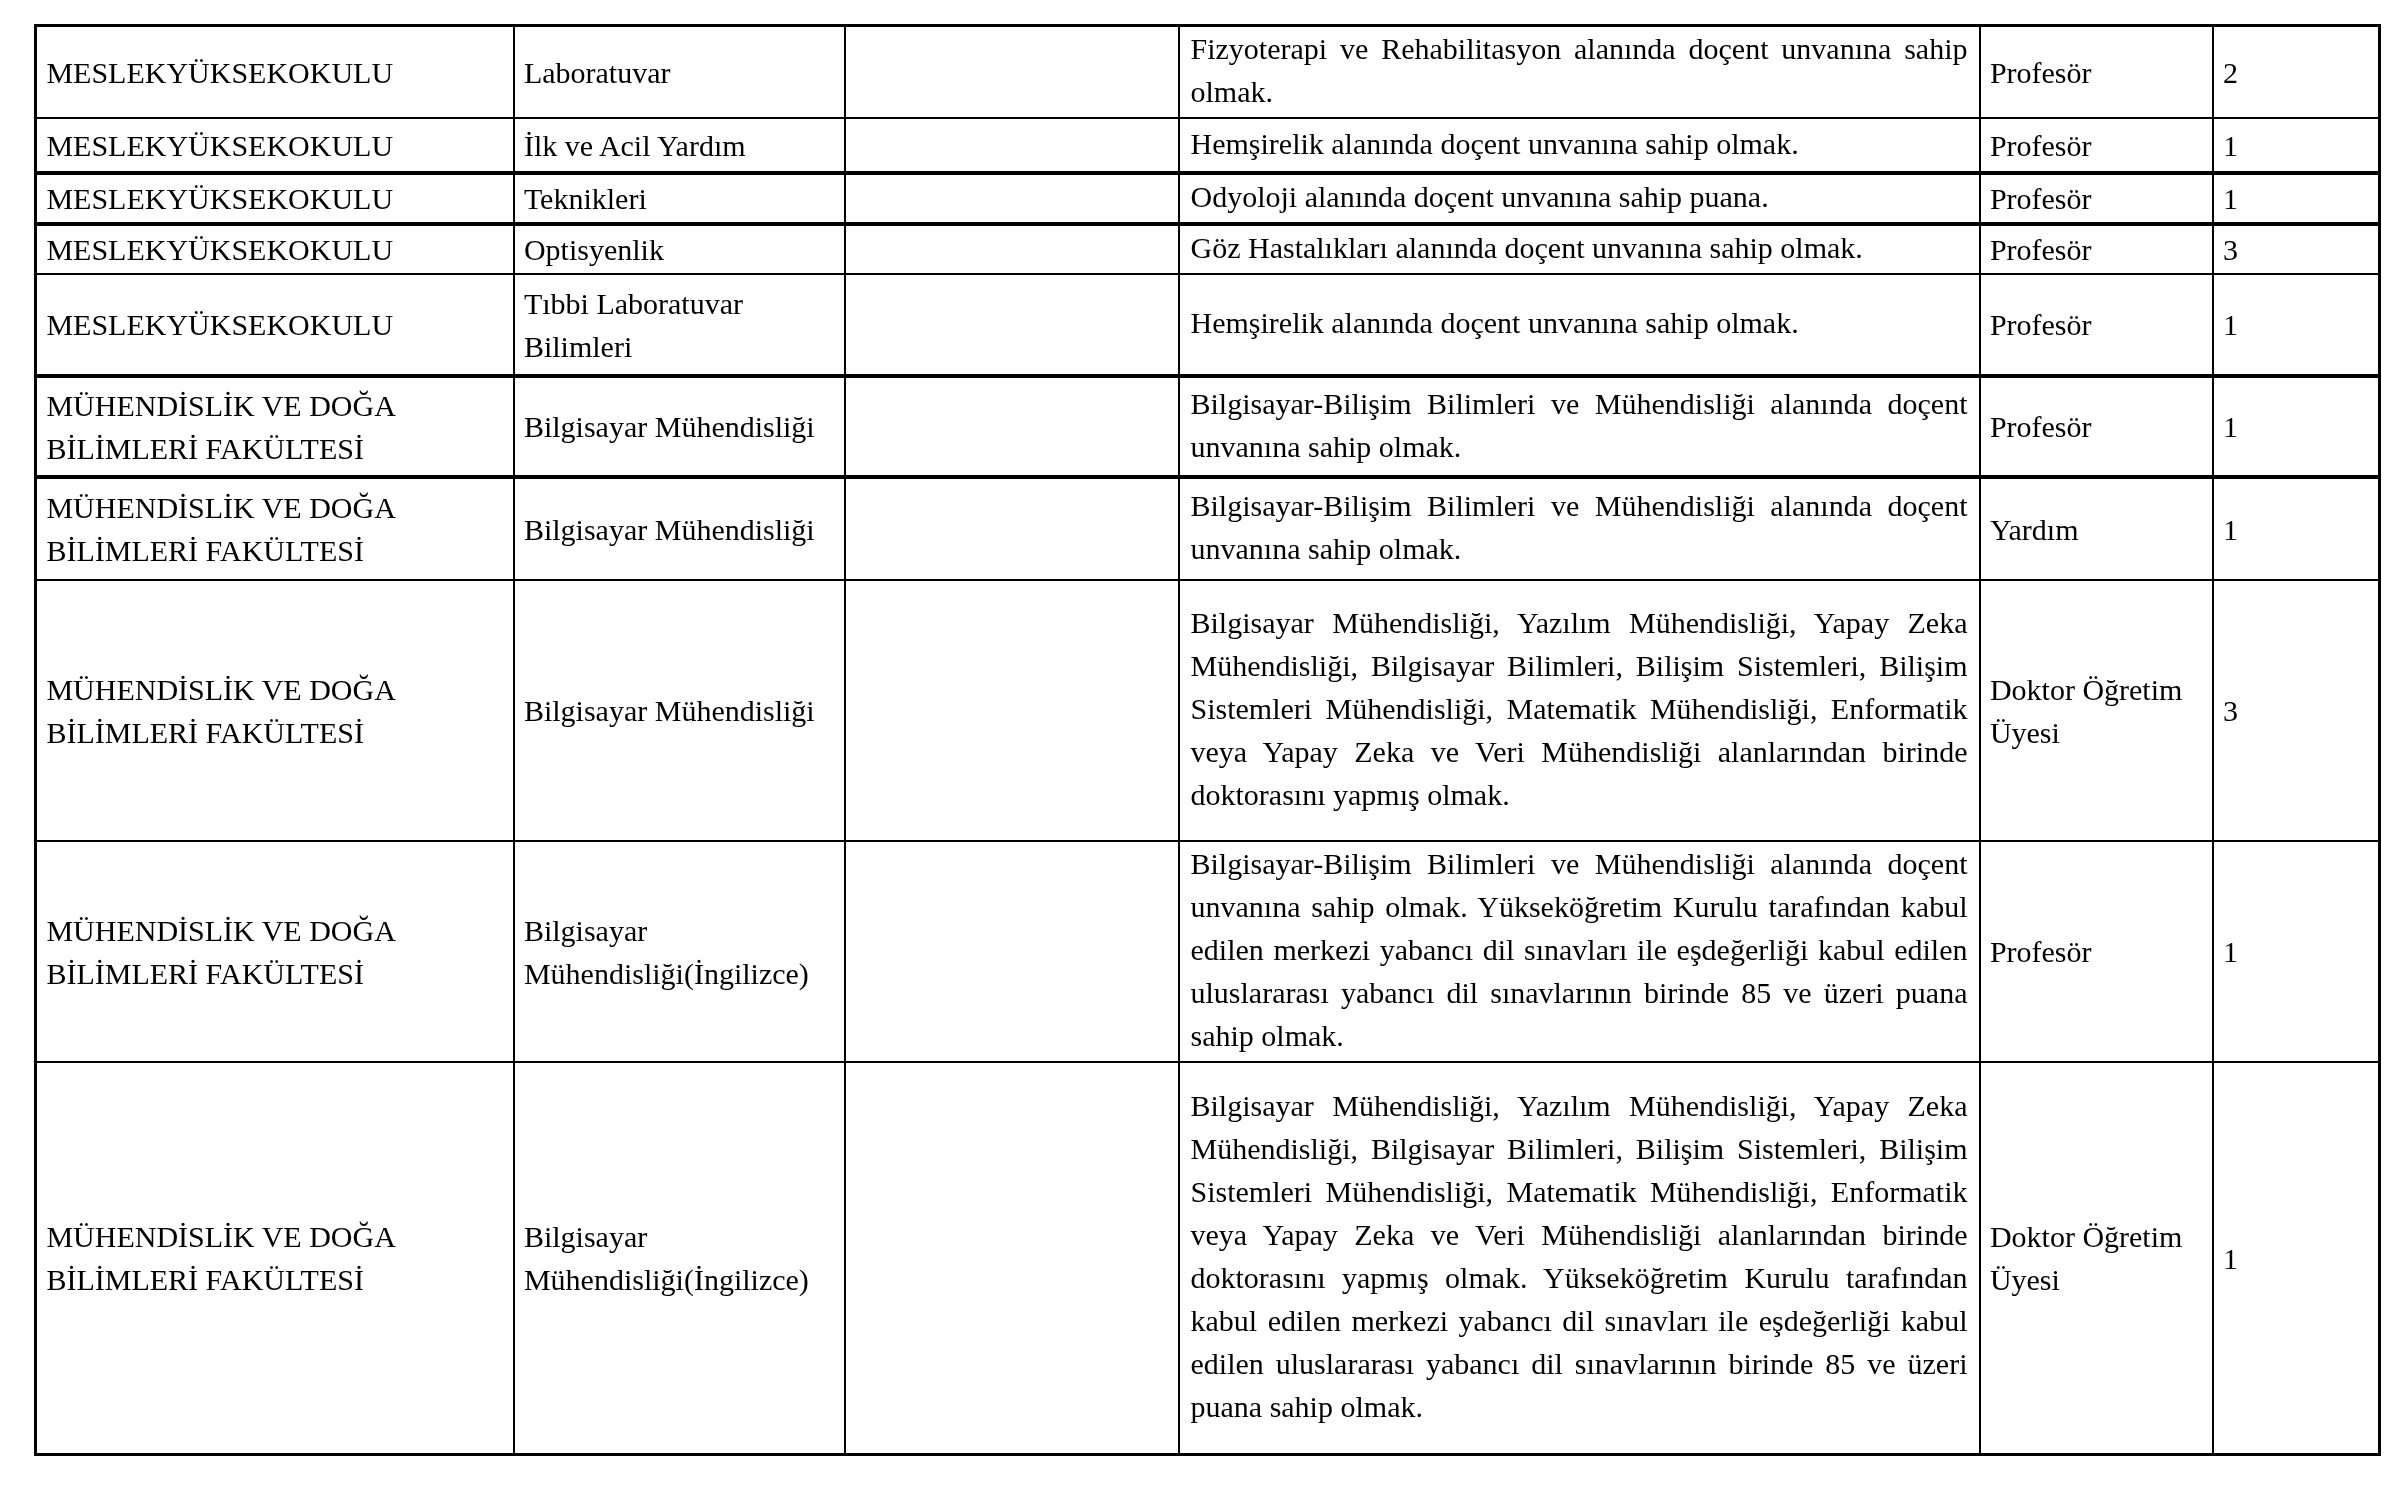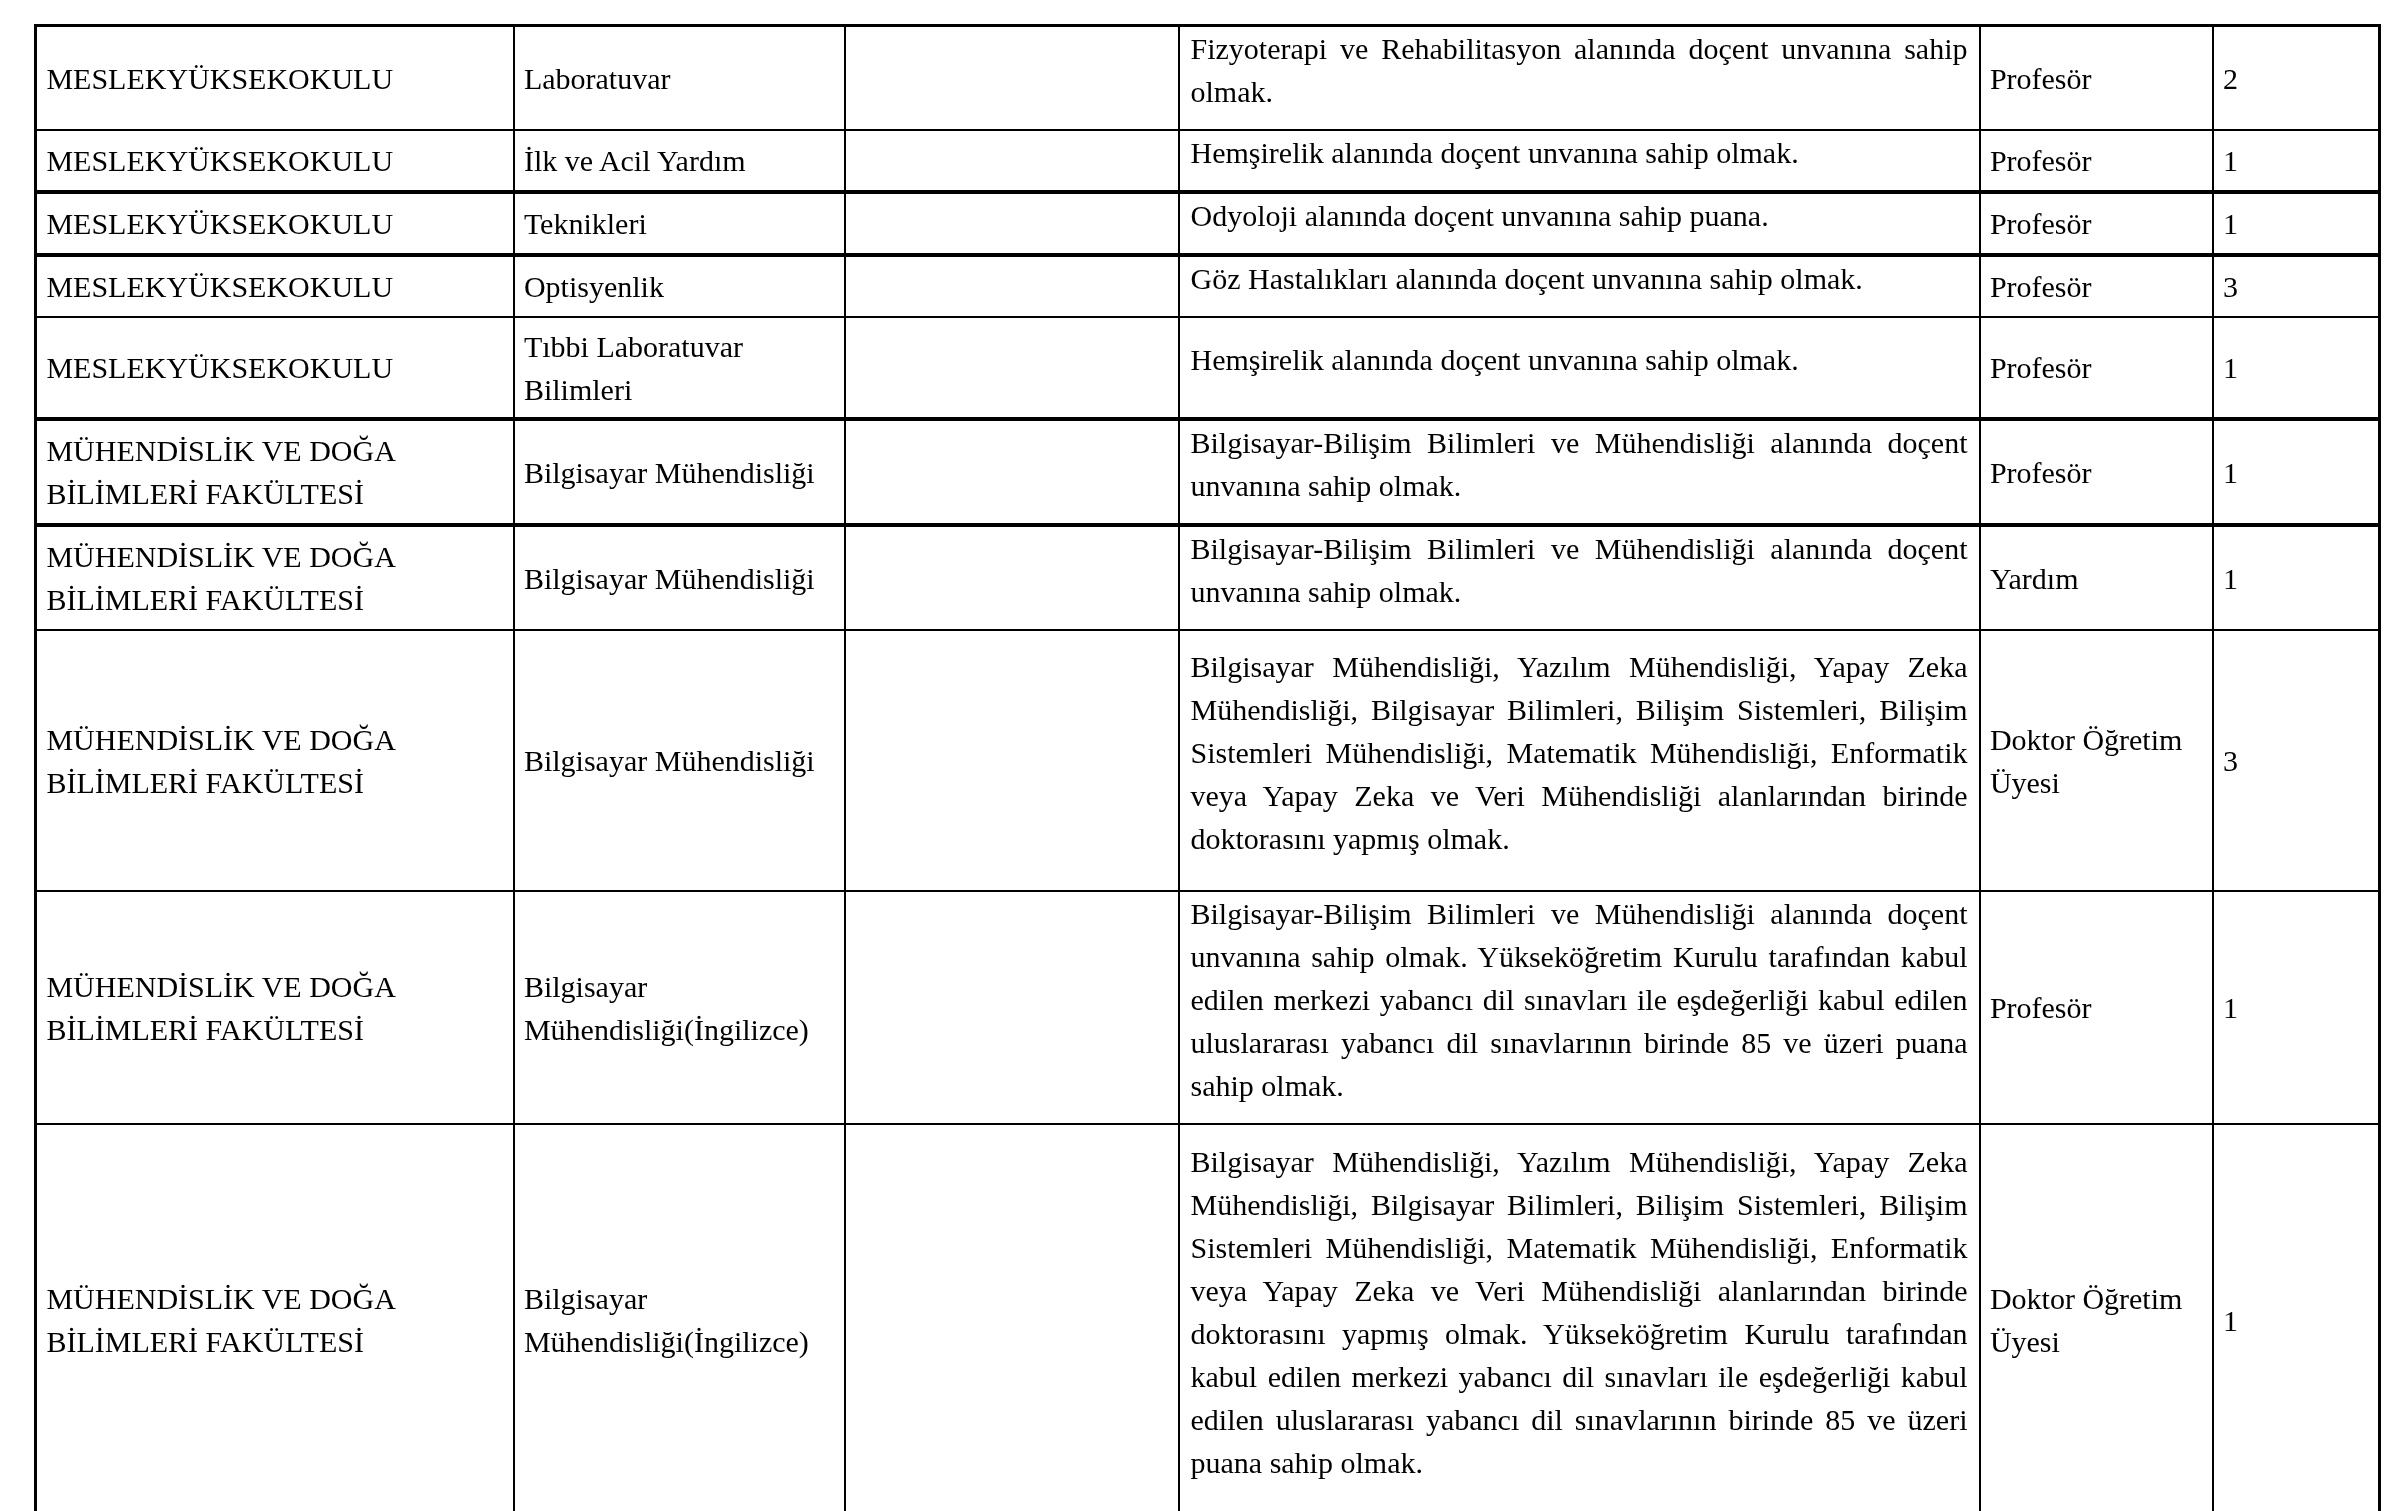--- a/index.html
+++ b/index.html
@@ -32,21 +32,21 @@
     vertical-align: middle;
     text-align: left;
     word-wrap: break-word;
   }
   .doc-table tr.thick-top td {
     border-top-width: 4.7px;
   }
   .doc-table td.req {
     text-align: justify;
     text-align-last: left;
-    padding: 0 11px 16px 11px;
+    padding: 0 11px 4px 11px;
   }
   .col-unit { width: 478px; }
   .col-dept { width: 331px; }
   .col-blank { width: 334px; }
   .col-req { width: 801px; }
   .col-title { width: 233px; }
   .col-count { width: 167px; }
 </style>
 </head>
 <body>

